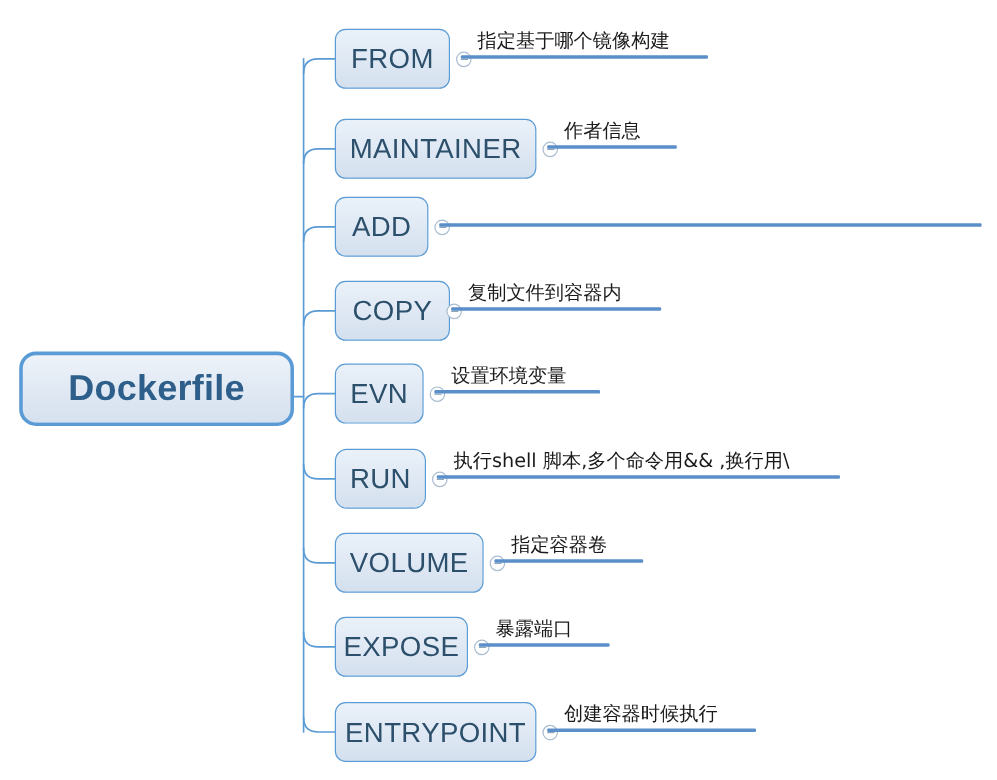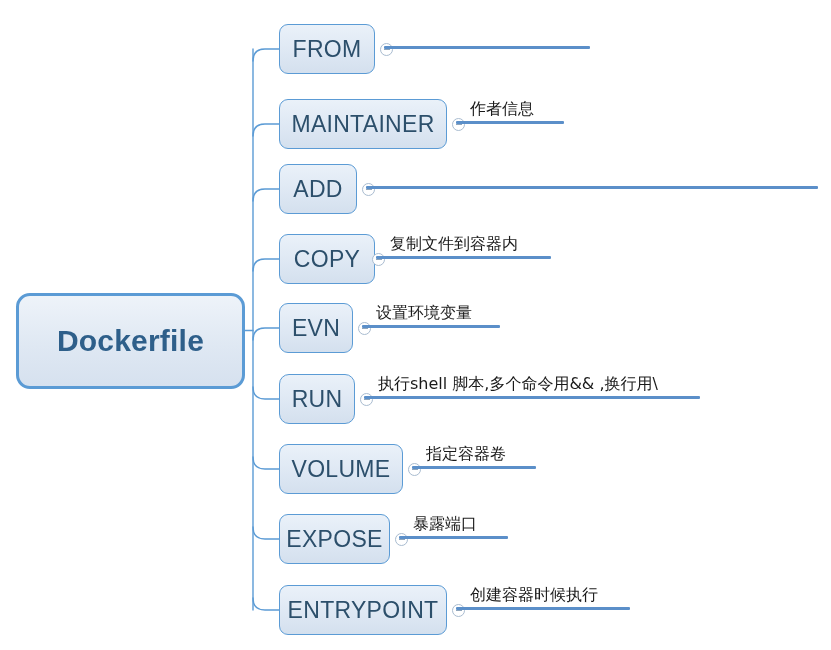--- a/index.html
+++ b/index.html
@@ -26,21 +26,21 @@
     width: 831px;
     height: 650px;
     pointer-events: none;
   }
   
   .root-node {
     position: absolute;
     left: 16px;
     top: 293px;
     width: 229px;
-    height: 96px;
+    height: 62px;
     box-sizing: border-box;
     border: 3px solid #5b9bd5;
     border-radius: 14px;
     background: linear-gradient(to bottom, #eef3f9 0%, #dfe8f3 55%, #d6e1ef 100%);
     display: flex;
     align-items: center;
     justify-content: center;
   }
   .root-label {
     font-size: 30px;
@@ -131,20 +131,21 @@
     <span class="root-label">Dockerfile</span>
   </div>
 
   <div id="branch-layer">
       <div class="node" style="left: 279px; top: 24px; width: 96px;">
         <span class="node-label">FROM</span>
       </div>
       <div class="toggle" style="left: 380px; top: 42.5px;"></div>
       <div class="annotation" style="left: 384px; top: 19px; width: 206px; height: 30px;">
         <div class="annotation-bar" style="width: 206px; background: rgb(91, 143, 201);"></div>
+        <div class="annotation-text">指定基于哪个镜像构建</div>
       </div>
       <div class="node" style="left: 279px; top: 99px; width: 168px;">
         <span class="node-label">MAINTAINER</span>
       </div>
       <div class="toggle" style="left: 452px; top: 117.5px;"></div>
       <div class="annotation" style="left: 456px; top: 94px; width: 108px; height: 30px;">
         <div class="annotation-bar" style="width: 108px; background: rgb(91, 143, 201);"></div>
         <div class="annotation-text">作者信息</div>
       </div>
       <div class="node" style="left: 279px; top: 164px; width: 78px;">

